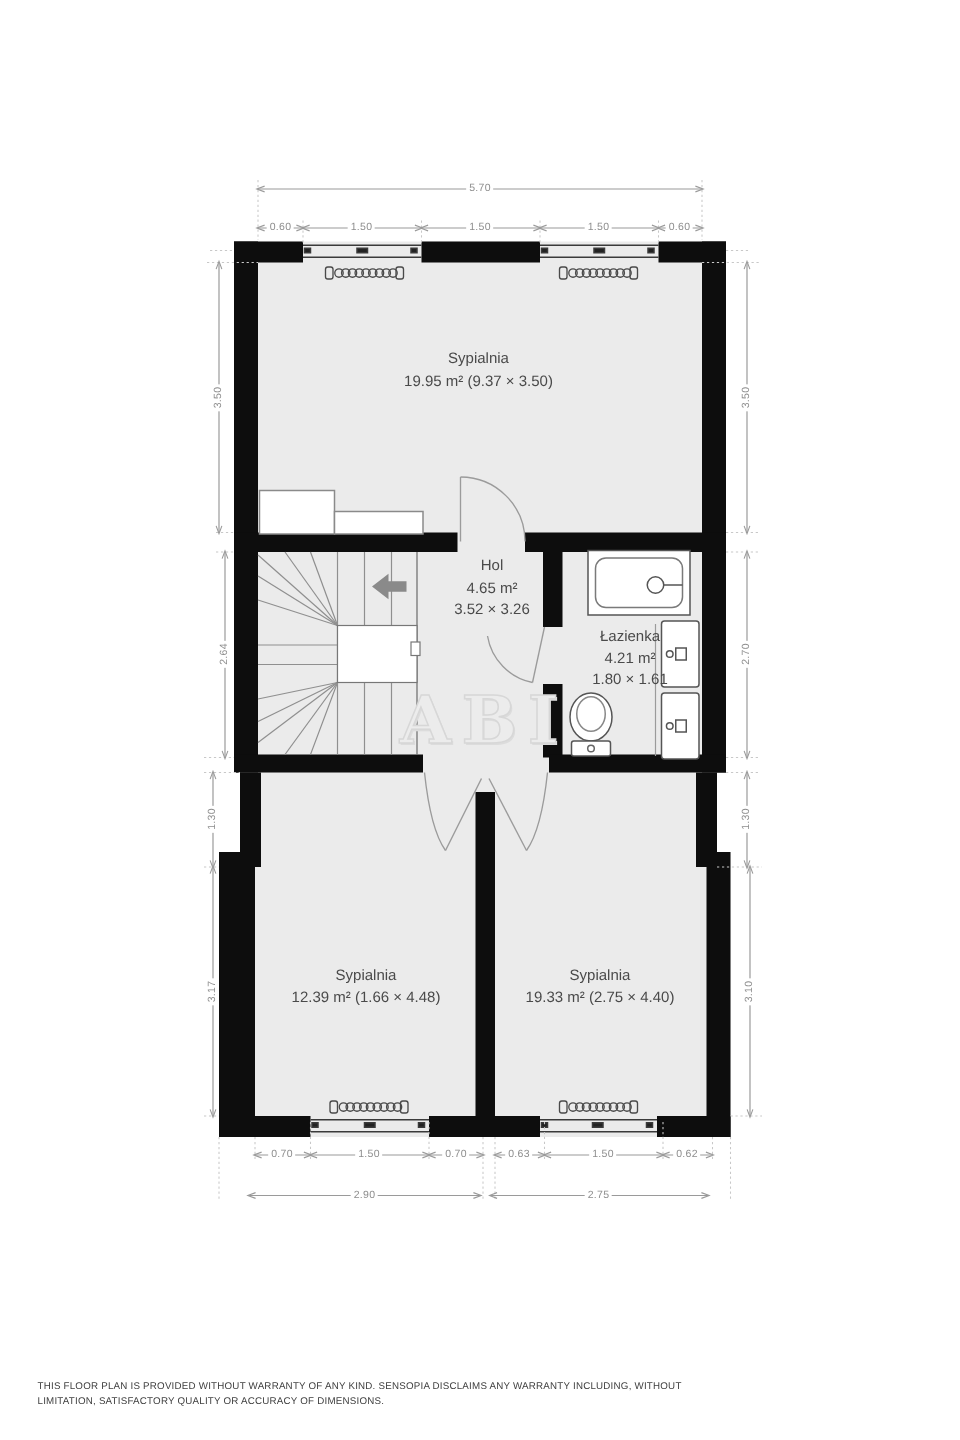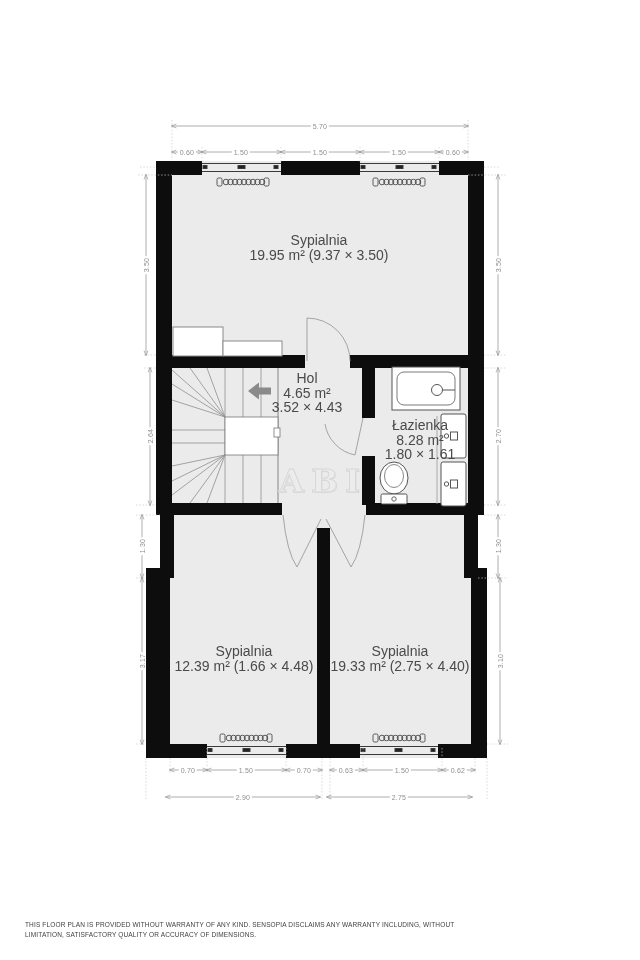--- a/index.html
+++ b/index.html
@@ -1,25 +1,25 @@
 <!DOCTYPE html>
 <html><head>
 <meta charset="utf-8">
 <style>
   html,body{margin:0;padding:0;background:#fff;}
   #stage{position:relative;width:640px;height:960px;background:#fff;overflow:hidden;
          font-family:"Liberation Sans",sans-serif;}
   #plan-svg{position:absolute;left:0;top:0;}
   .room-label{position:absolute;transform:translateX(-50%);text-align:center;
-              color:#4a4a4a;font-size:14px;line-height:14.5px;white-space:nowrap;}
+              color:#4a4a4a;font-size:10px;line-height:14.5px;white-space:nowrap;}
   .dim-label{position:absolute;font-size:7px;color:#8e8e8e;background:#fff;
              padding:0 2px;transform:translate(-50%,-50%);white-space:nowrap;letter-spacing:.2px;}
   .dim-label.rot{transform:translate(-50%,-50%) rotate(-90deg);}
   #watermark{position:absolute;left:323px;top:481px;transform:translate(-50%,-50%);
-             font-family:"DejaVu Serif",serif;font-weight:bold;font-size:32px;
+             font-family:"DejaVu Serif",serif;font-weight:bold;font-size:44px;
              letter-spacing:7px;color:#ececec;-webkit-text-stroke:1px #d7d7d7;
              text-shadow:1px 1px 0 #dcdcdc;}
   #disclaimer{position:absolute;left:25px;top:920px;width:452px;
               font-size:6.5px;line-height:1.6;letter-spacing:.15px;color:#3f3f3f;}
 </style>
 </head>
 <body>
 
 <div id="stage">
 
@@ -274,28 +274,28 @@
         <line x1="327" y1="797" x2="472" y2="797"></line>
   </g>
 </svg>
 
 <div id="watermark">ABI</div>
 
 <div class="room-label" style="left:319px;top:233px">
   <div>Sypialnia</div>
   <div>19.95 m² (9.37 × 3.50)</div>
 </div>
-<div class="room-label" style="left:307px;top:371px">
+<div class="room-label" style="left:328px;top:371px">
   <div>Hol</div>
   <div>4.65 m²</div>
-  <div>3.52 × 4.43</div>
+  <div>3.52 × 3.26</div>
 </div>
 <div class="room-label" style="left:420px;top:418px">
   <div>Łazienka</div>
-  <div>8.28 m²</div>
+  <div>4.21 m²</div>
   <div>1.80 × 1.61</div>
 </div>
 <div class="room-label" style="left:244px;top:644px">
   <div>Sypialnia</div>
   <div>12.39 m² (1.66 × 4.48)</div>
 </div>
 <div class="room-label" style="left:400px;top:644px">
   <div>Sypialnia</div>
   <div>19.33 m² (2.75 × 4.40)</div>
 </div>

